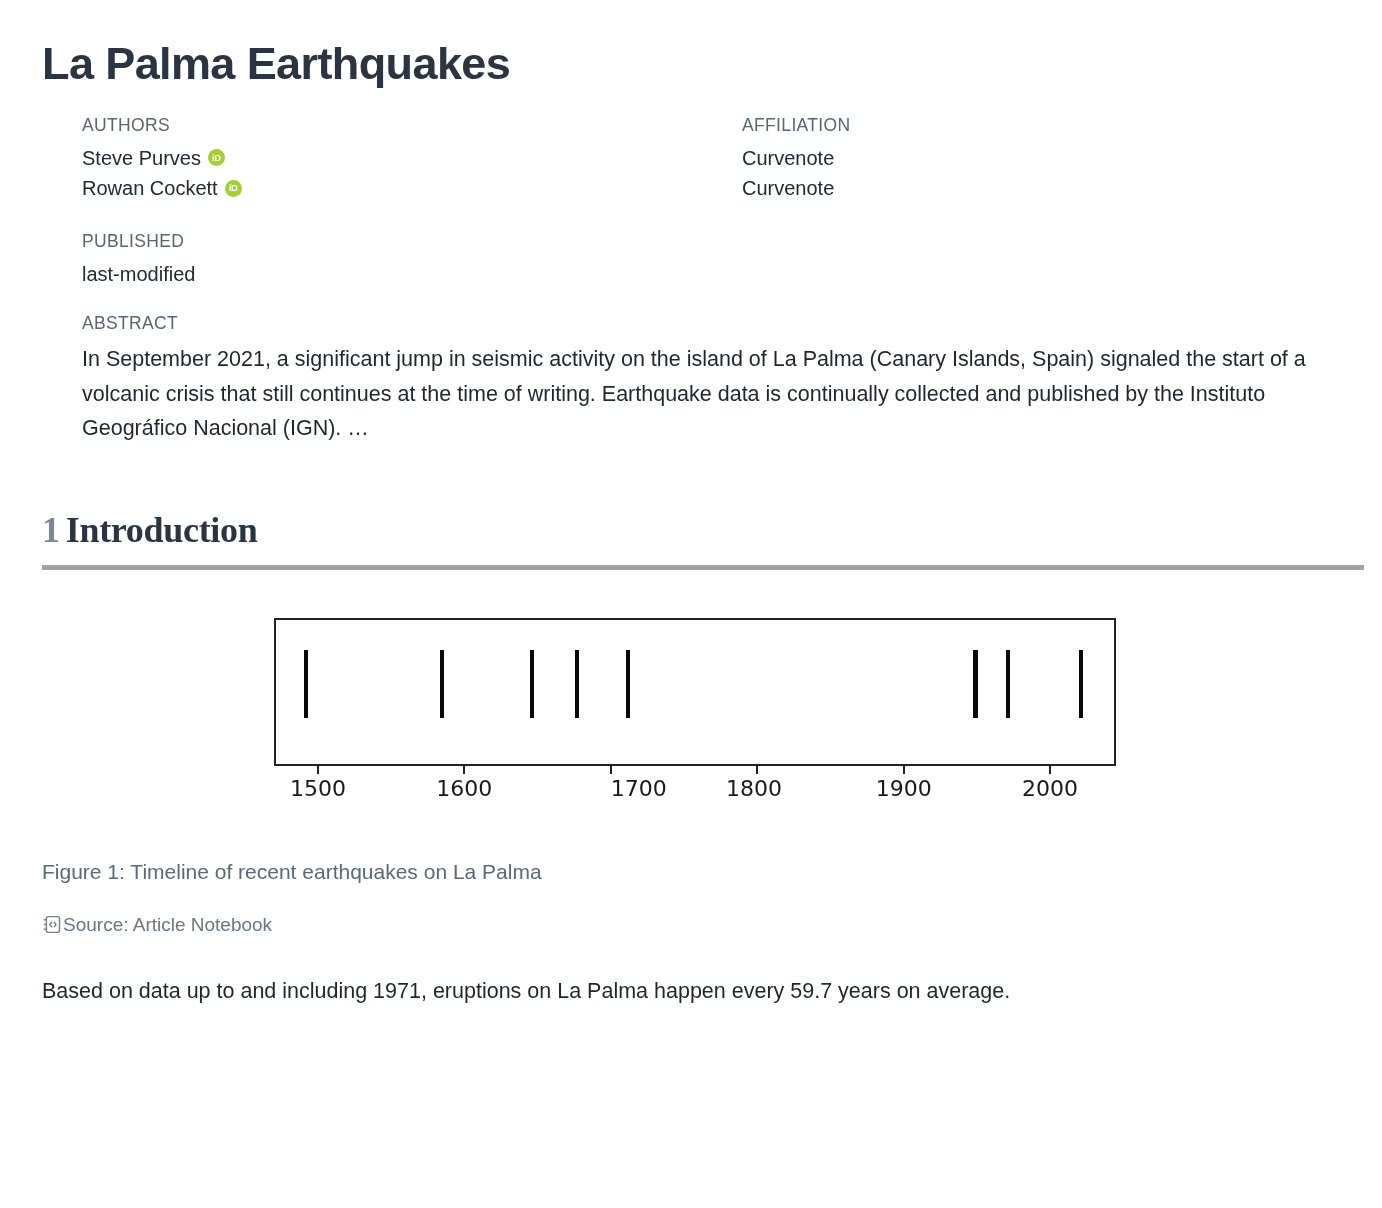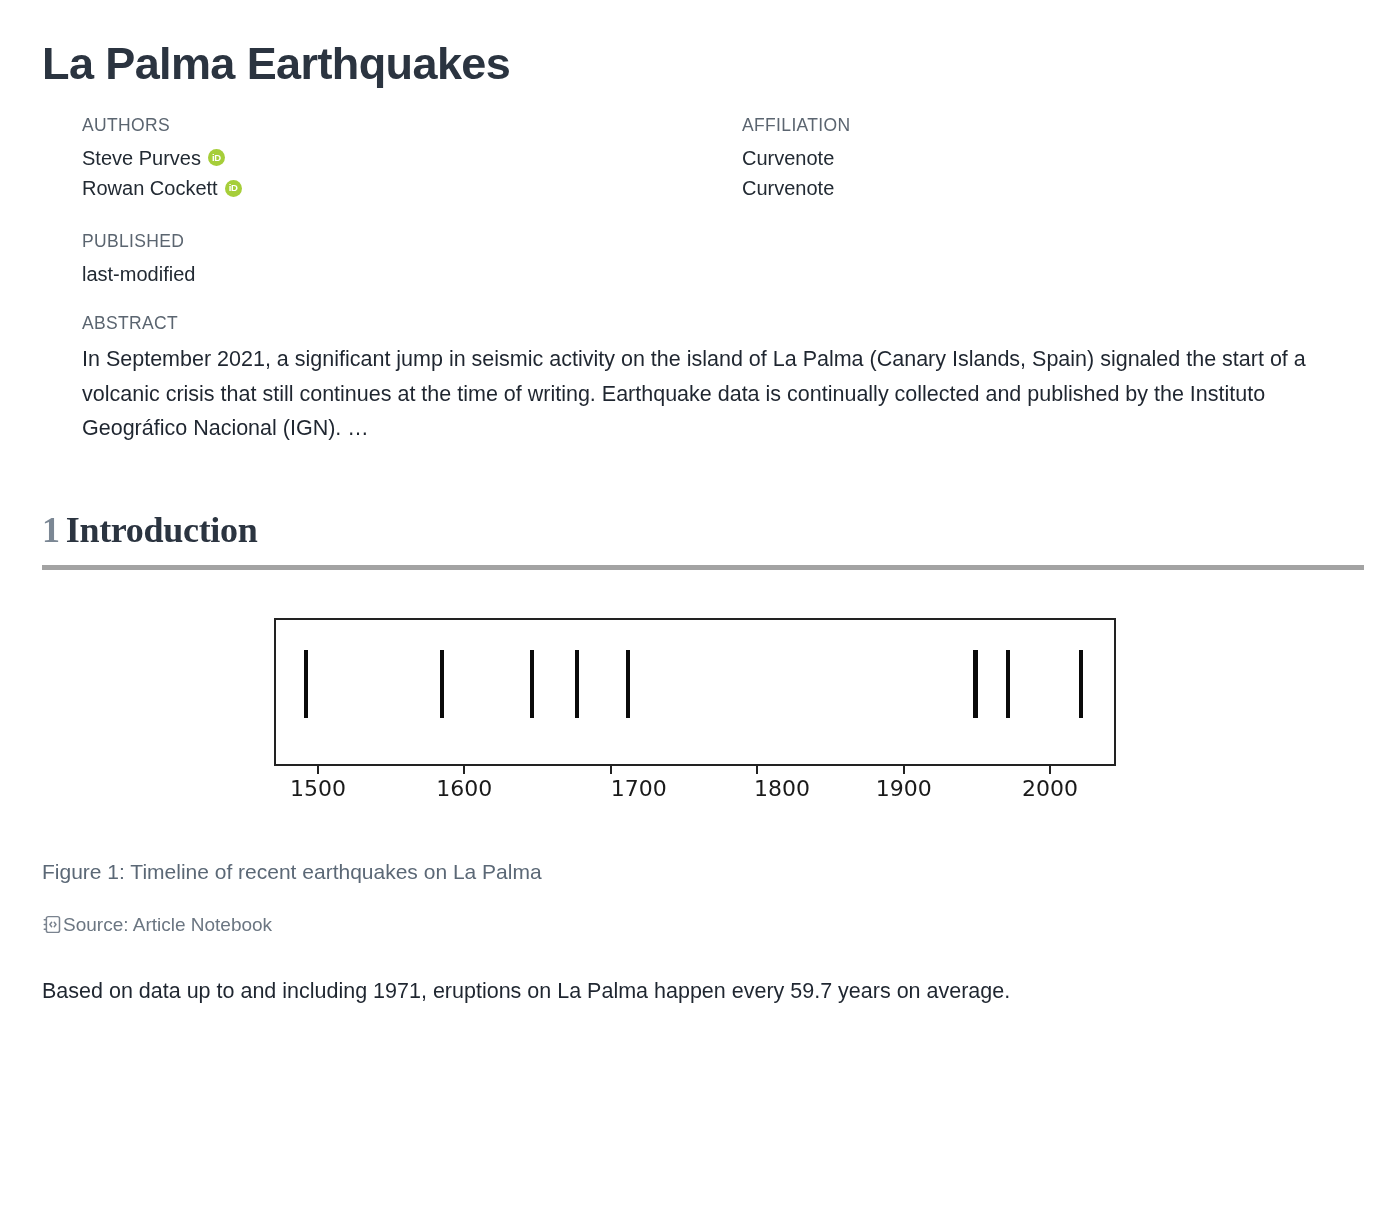--- a/index.html
+++ b/index.html
@@ -239,21 +239,21 @@
         <div class="event-bar" title="1949" style="left: 707.323px;"></div>
         <div class="event-bar" title="1971" style="left: 739.538px;"></div>
         <div class="event-bar" title="2021" style="left: 812.756px;"></div>
         <div class="axis-tick" style="left: 51.0304px;"></div>
         <div class="tick-label" style="left: 51.9304px;">1500</div>
         <div class="axis-tick" style="left: 197.465px;"></div>
         <div class="tick-label" style="left: 198.365px;">1600</div>
         <div class="axis-tick" style="left: 343.9px;"></div>
         <div class="tick-label" style="left: 344.8px; margin-left: 28px;">1700</div>
         <div class="axis-tick" style="left: 490.335px;"></div>
-        <div class="tick-label" style="left: 516px;">1800</div>
+        <div class="tick-label" style="left: 488px;">1800</div>
         <div class="axis-tick" style="left: 636.77px;"></div>
         <div class="tick-label" style="left: 637.67px;">1900</div>
         <div class="axis-tick" style="left: 783.204px;"></div>
         <div class="tick-label" style="left: 784.104px;">2000</div>
       </div>
   </div>
 
   <div class="fig-caption">Figure 1: Timeline of recent earthquakes on La Palma</div>
 
   <div class="source-line">

